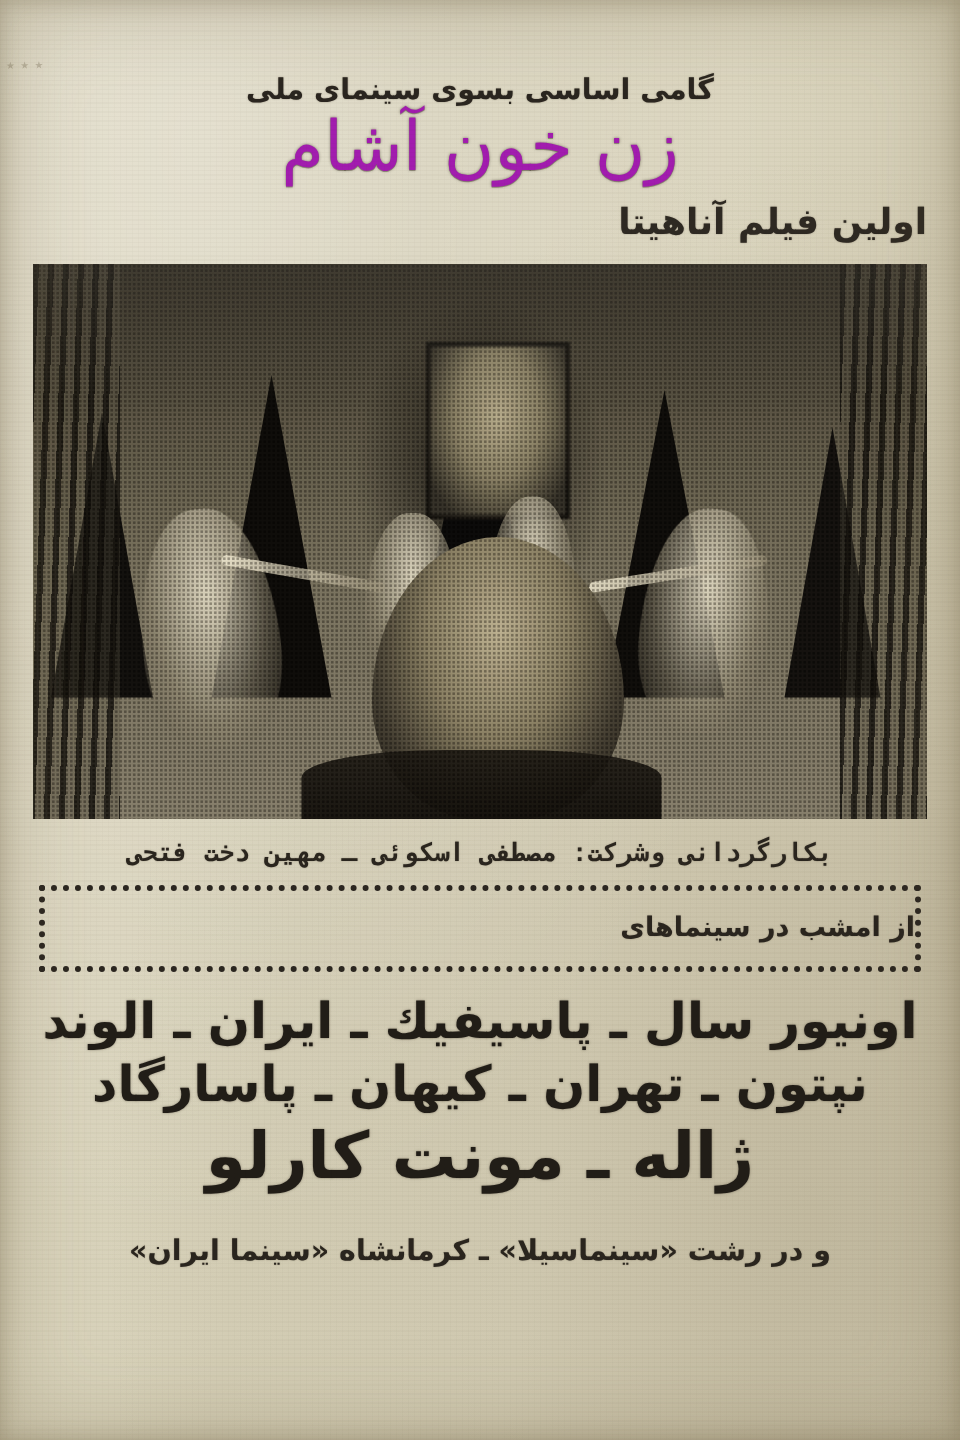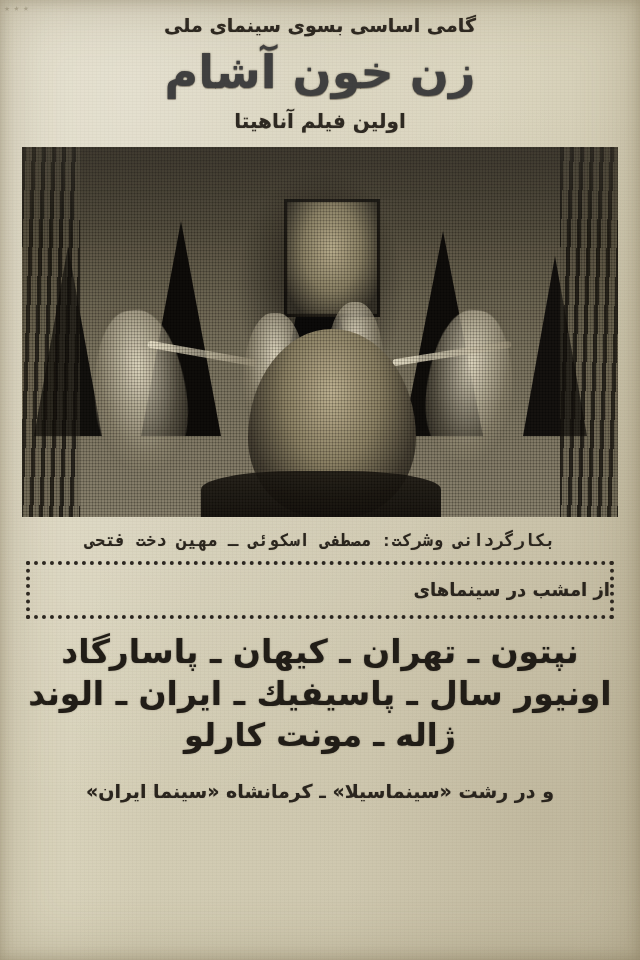--- a/index.html
+++ b/index.html
@@ -49,36 +49,35 @@
   
   .kicker {
     text-align: center;
     font-family: "DejaVu Sans", sans-serif;
     font-weight: 700;
     font-size: 19px;
     letter-spacing: .3px;
     color: #2b2620;
     padding-top: 14px;
     text-shadow: 0 0 1px rgba(60,50,35,.55);
+    margin-top: 35px;
   }
   .title {
     text-align: center;
     font-family: "DejaVu Sans", sans-serif;
-    font-weight: 700;
+    font-weight: 400;
     font-size: 46px;
     line-height: 1.15;
-    color: #404040;
-    margin-top: 10px;
+    color: #a21caf;
     letter-spacing: 1px;
     text-shadow: 0 0 2px rgba(40,33,22,.55), 0 1px 0 rgba(60,50,35,.35);
   }
   .subtitle {
-    text-align: center;
-    font-weight: 700;
-    font-size: 20px;
+    font-weight: 700;
+    font-size: 24px;
     color: #2e2922;
     margin-top: 10px;
     text-shadow: 0 0 1px rgba(60,50,35,.5);
   }
 
   
   .photo-wrap {
     margin: 14px 0 0 0;
     height: 370px;
     position: relative;
@@ -209,21 +208,21 @@
   }
   .cin-line {
     font-weight: 700;
     color: #211d17;
     line-height: 1.28;
     letter-spacing: .5px;
     text-shadow: 0 0 1.5px rgba(45,38,26,.5);
   }
   .l1 { font-size: 33px; }
   .l2 { font-size: 33px; }
-  .l3 { font-size: 32px; }
+  .l3 { font-size: 43px; }
   .footnote {
     margin-top: 24px;
     text-align: center;
     font-weight: 700;
     font-size: 19px;
     color: #2a251e;
     text-shadow: 0 0 1px rgba(60,50,35,.45);
   }
 
   
@@ -277,22 +276,22 @@
     </div>
   </div>
 
   <div class="credits">بکارگردانی وشرکت: مصطفی اسکوئی ـ مهین دخت فتحی</div>
 
   <div class="dotted-box">
     <div class="bx-text">از امشب در سینماهای</div>
   </div>
 
   <div class="cinemas">
+    <div class="cin-line l1">اونیور سال ـ پاسیفیك ـ ایران ـ الوند</div>
     <div class="cin-line l2">نپتون ـ تهران ـ كیهان ـ پاسارگاد</div>
-    <div class="cin-line l1">اونیور سال ـ پاسیفیك ـ ایران ـ الوند</div>
     <div class="cin-line l3">ژاله ـ مونت كارلو</div>
   </div>
 
   <div class="footnote">و در رشت «سینماسیلا» ـ كرمانشاه «سینما ایران»</div>
 
 </div>
 
 <div class="grain"></div>
 <div class="edge-shade"></div>
 

